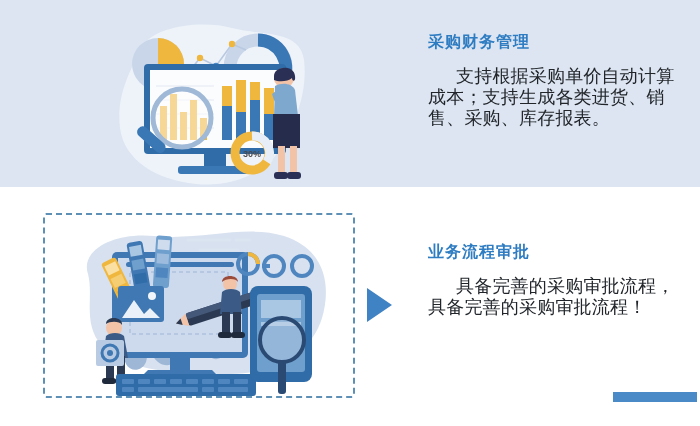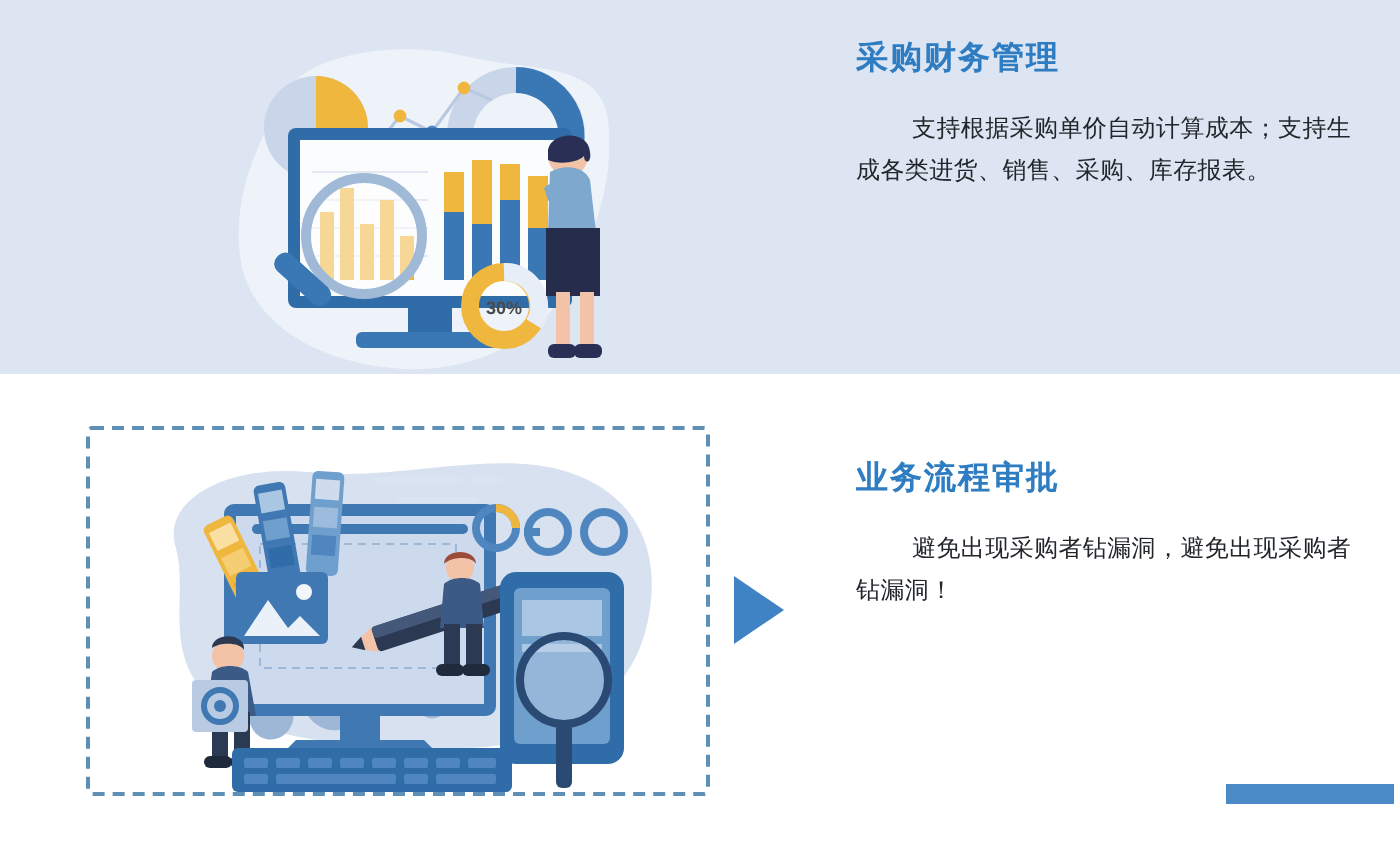--- a/index.html
+++ b/index.html
@@ -12,29 +12,29 @@
   #page{position:relative;width:700px;height:426px;overflow:hidden;background:#fff;}
 
   
   .band{position:absolute;left:0;top:0;width:700px;height:187px;background:#dce5f1;}
 
   
   .illu1{position:absolute;left:112px;top:20px;width:200px;height:172px;}
   .illu2{position:absolute;left:70px;top:222px;width:300px;height:175px;}
 
   
-  .txtblock{position:absolute;}
+  .txtblock{position:absolute;margin-top:12px;}
   .tb1{left:428px;top:20px;width:255px;}
   .tb2{left:428px;top:230px;width:255px;}
   .heading{
     color:#2e7cc2;font-size:16px;font-weight:bold;letter-spacing:1px;
     margin:0 0 14px 0;line-height:20px;
   }
   .bodytext{
-    color:#22262b;font-size:12px;line-height:21px;margin:0;
+    color:#22262b;font-size:18px;line-height:21px;margin:0;
     text-indent:28px;letter-spacing:0.2px;
   }
 
   
   .dashbox{
     position:absolute;left:43px;top:213px;width:312px;height:185px;
     border:2px dashed #5e8fb5;border-radius:3px;box-sizing:border-box;
   }
   
   .arrow{
@@ -265,18 +265,18 @@
         <circle cx="212" cy="118" r="22" fill="#cdd9ec" fill-opacity="0.4" stroke="#2b4a73" stroke-width="4"></circle>
         <rect x="208" y="138" width="8" height="34" rx="3" fill="#2b4a73"></rect>
       </g>
     </svg>
   </div>
 
   <div class="arrow"></div>
 
   <div class="txtblock tb2">
     <h2 class="heading">业务流程审批</h2>
-    <p class="bodytext">避免出现采购者钻漏洞，避免出现采购者钻漏洞！</p>
+    <p class="bodytext">具备完善的采购审批流程，具备完善的采购审批流程！</p>
   </div>
 
   <div class="bbar"></div>
 
 </div>
 
 </body></html>

